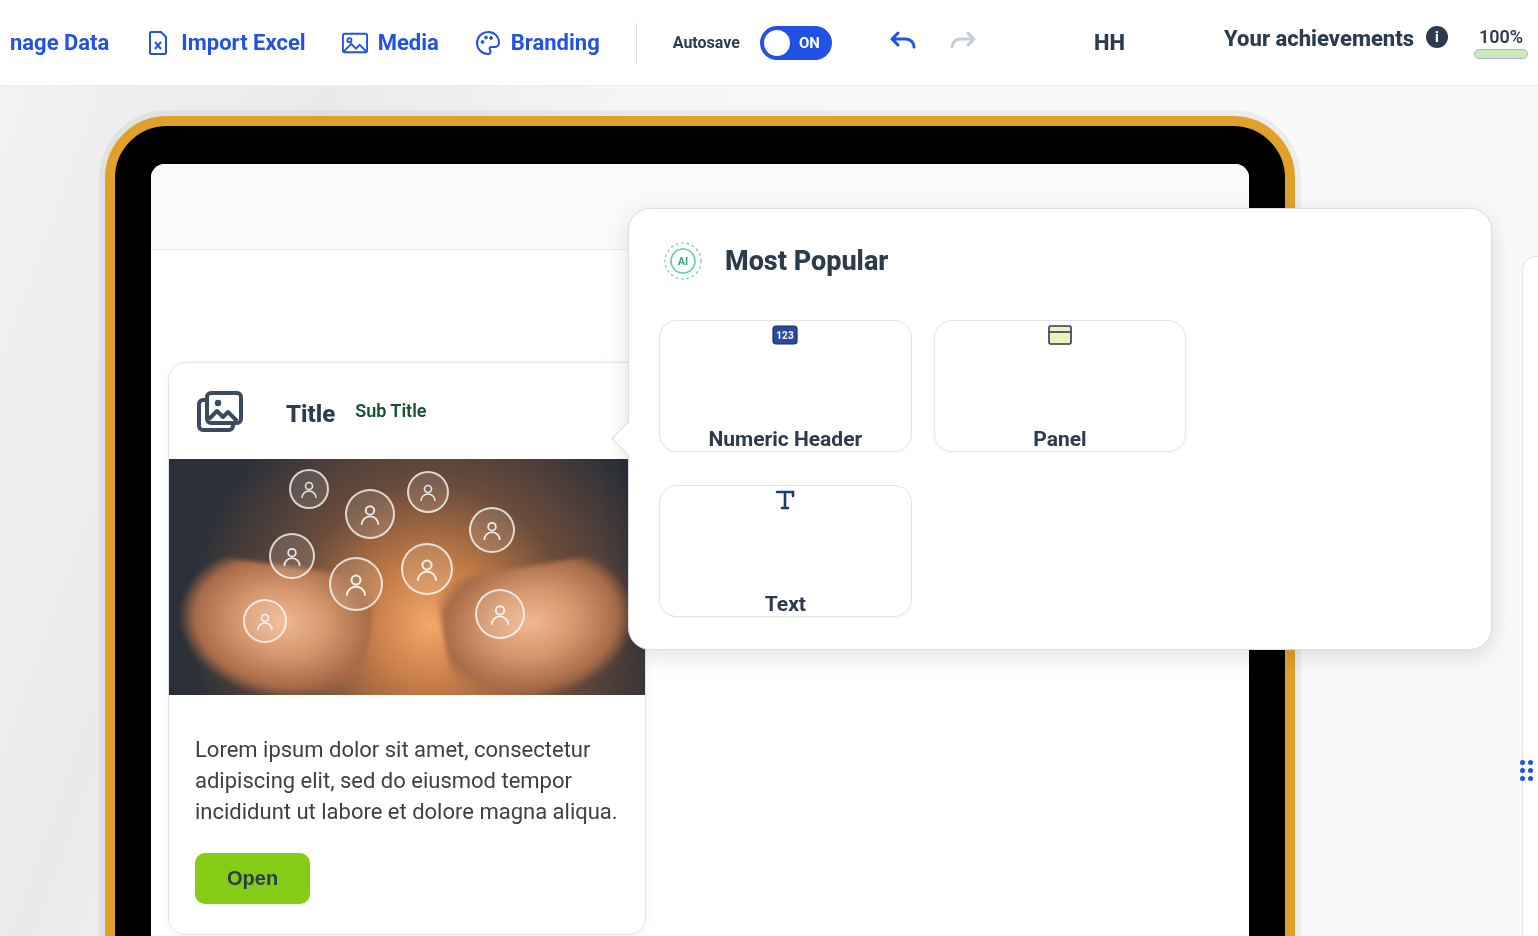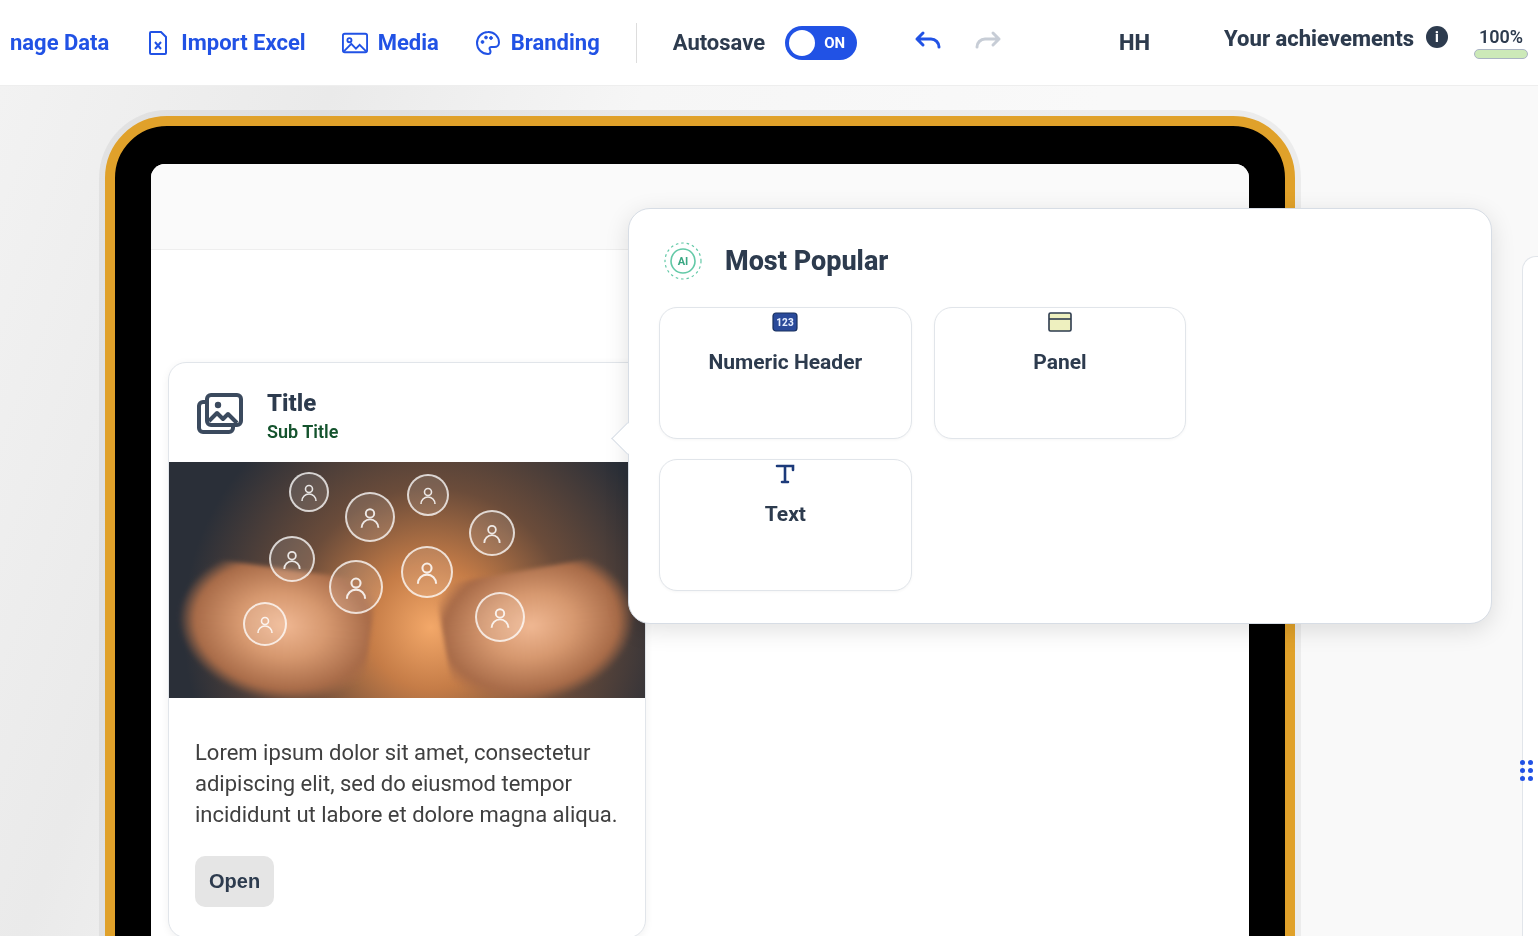--- a/index.html
+++ b/index.html
@@ -22,21 +22,21 @@
     gap: 10px;
     color: #2152e5;
     font-weight: 700;
     font-size: 22px;
     cursor: pointer;
   }
   .tb-item .icon { width: 26px; height: 26px; display: flex; align-items: center; justify-content: center; }
   .tb-item svg { stroke: #2152e5; fill: none; }
   .tb-sep { width: 1px; height: 40px; background: #ddd; }
   .autosave-group { display: flex; align-items: center; gap: 20px; }
-  .autosave-label { color: #2d3b4e; font-weight: 700; font-size: 22px; }
+  .autosave-label { color: #2d3b4e; font-weight: 700; font-size: 16px; }
   .toggle {
     width: 72px; height: 34px; border-radius: 17px;
     background: #2152e5; position: relative; display: flex; align-items: center;
     justify-content: flex-end; padding-right: 12px;
     color: #fff; font-weight: 700; font-size: 15px;
   }
   .toggle::before {
     content: ""; position: absolute; left: 4px; top: 4px;
     width: 26px; height: 26px; background: #fff; border-radius: 50%;
   }
@@ -87,21 +87,21 @@
     overflow: hidden;
     display: flex; flex-direction: column;
   }
   .card-header {
     display: flex; align-items: center; gap: 22px;
     padding: 26px 26px 20px 26px;
   }
   .card-header .pic-icon {
     width: 50px; height: 50px; display: flex; align-items: center; justify-content: center;
   }
-  .card-header .titles { display: flex; flex-direction: column; gap: 4px; }
+  .card-header .titles { display: flex; flex-direction: row; gap: 20px; margin-left: 19px; }
   .card-title { color: #2d3b4e; font-weight: 800; font-size: 24px; }
   .card-sub   { color: #14532d; font-weight: 600; font-size: 18px; }
   .card-image {
     height: 236px; position: relative; overflow: hidden;
     background: radial-gradient(circle at 55% 70%, #f3a869 0%, #c57c47 20%, #6b4c3a 45%, #2a2f38 80%);
   }
   
   .bubble {
     position: absolute; border: 2px solid rgba(255,255,255,0.75); border-radius: 50%;
     background: rgba(255,255,255,0.12);
@@ -113,22 +113,22 @@
     position: absolute; bottom: -8px; width: 220px; height: 140px;
     background: radial-gradient(110px 80px at 60% 40%, #f0b893 0%, #d6986f 40%, #a86b48 80%, transparent 95%);
     filter: blur(2px);
   }
   .hand.left { left: -20px; transform: rotate(8deg); }
   .hand.right { right: -20px; transform: rotate(-10deg) scaleX(-1); }
   
   .card-body { padding: 40px 26px 10px 26px; color: #404040; font-size: 22px; line-height: 1.4; }
   .card-footer { padding: 16px 26px 30px 26px; }
   .open-btn {
-    background: #e5e5e5; border: none; border-radius: 10px;
-    padding: 14px 14px; color: #2d3b4e; font-weight: 800; font-size: 20px; cursor: pointer;
+    background: #84cc16; border: none; border-radius: 10px;
+    padding: 14px 32px; color: #2d3b4e; font-weight: 800; font-size: 20px; cursor: pointer;
   }
   
   
   .popover {
     position: absolute; left: 628px; top: 122px;
     width: 864px; background: #fff;
     border: 1.5px solid #d7dde5; border-radius: 22px;
     box-shadow: 0 6px 24px rgba(0,0,0,0.12);
     padding: 28px 30px 32px 30px;
   }
@@ -140,23 +140,24 @@
   }
   .pop-header { display: flex; align-items: center; gap: 18px; margin-bottom: 22px; }
   .pop-ai-icon {
     width: 48px; height: 48px; display: flex; align-items: center; justify-content: center;
   }
   .pop-title { color: #2d3b4e; font-weight: 800; font-size: 27px; }
   .pop-grid { display: grid; grid-template-columns: repeat(3, 1fr); gap: 22px; }
   .pop-item {
     border: 1px solid #e1e5ea; border-radius: 18px;
     height: 132px; display: flex; flex-direction: column;
-    align-items: center; justify-content: flex-start; gap: 14px;
+    align-items: center; justify-content: space-between; gap: 14px;
     cursor: pointer; background: #fff;
     box-shadow: 0 1px 3px rgba(0,0,0,0.04);
+    margin-top: 13px;
   }
   .pop-item.selected { border: 2.5px solid #2152e5; }
   .pop-item .ic { width: 28px; height: 28px; display: flex; align-items: center; justify-content: center; }
   .pop-item-label { color: #2d3b4e; font-weight: 700; font-size: 21px; }
   .pop-row2 { display: grid; grid-template-columns: repeat(3, 1fr); gap: 22px; margin-top: 20px; }
   
   
   .side-sliver {
     position: absolute; right: 0; top: 170px;
     width: 16px; height: 730px; background: #fff;

